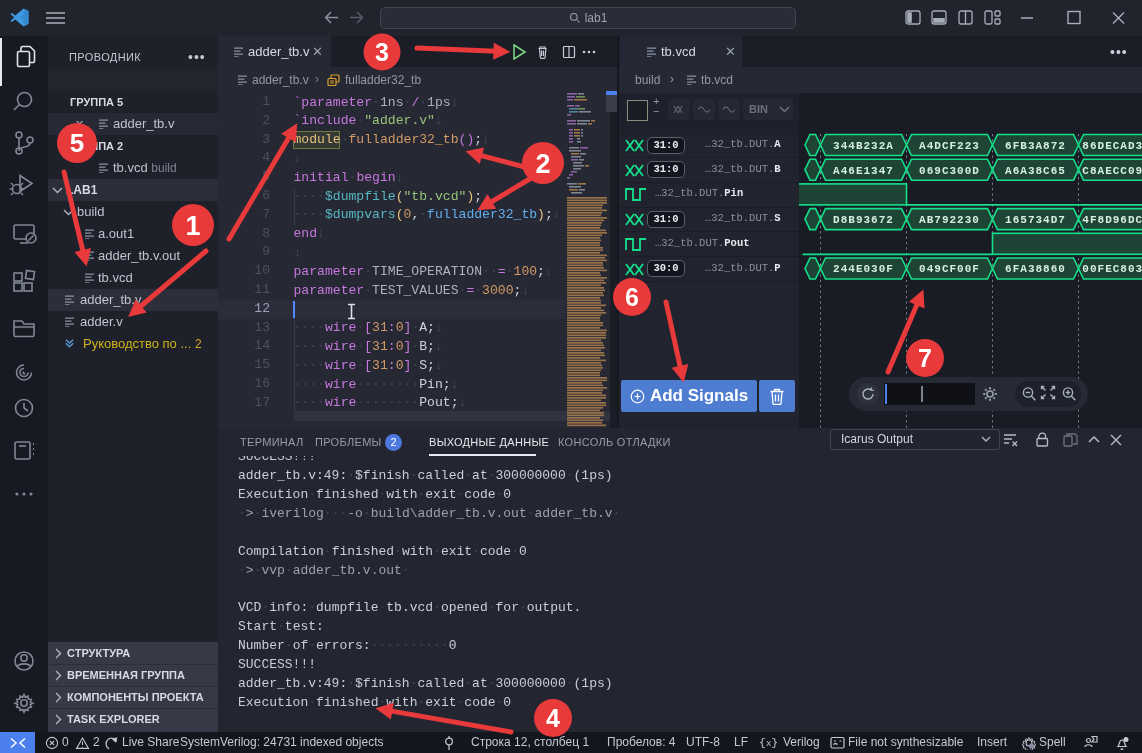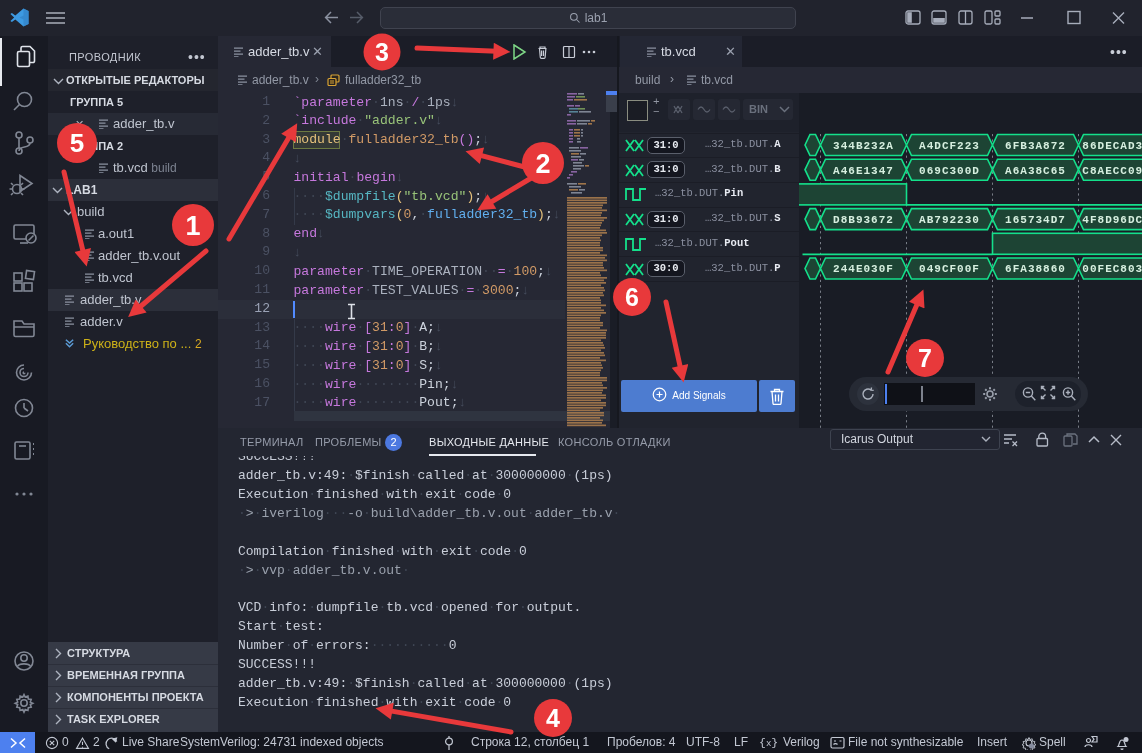--- a/index.html
+++ b/index.html
@@ -178,23 +178,20 @@
         </g>
       <g id="chevr" fill="none" stroke="#aeb4c0" stroke-width="1.4">
           <path d="M3 1 l4.5 4.5 L3 10"></path>
         </g>
     </defs>
   </svg>
   <div class="abs" id="sidebar">
     <div class="srow" style="top:10px;left:21px;font-size:11px;letter-spacing:.4px;color:#c2c6d0">ПРОВОДНИК</div>
     <div class="srow" style="top:10px;left:140px;color:#c2c6d0;font-size:14px;letter-spacing:1px">•••</div>
     <div class="abs" style="top:33px;left:0;width:170px;height:22px;background:#24262f"></div>
-    <div class="srow" style="top:33px"><svg class="ficon" style="left:0;margin-left:5px;margin-right:2px">
-          <use href="#chevd" y="2"></use>
-        </svg><b>ОТКРЫТЫЕ РЕДАКТОРЫ</b></div>
     <div class="srow" style="top:55px;left:22px"><b>ГРУППА 5</b></div>
     <div class="abs" style="top:77px;left:0;width:170px;height:22px;background:#272a35"></div>
     <div class="srow" style="top:77px;left:0">
       <span style="position:absolute;left:27px;top:0;color:#aeb4c0;font-size:11px">✕</span>
       <svg class="ficon" style="position:absolute;left:50px;top:5px">
           <use href="#fic"></use>
         </svg>
       <span style="position:absolute;left:65px">adder_tb.v</span>
       </div>
     <div class="srow" style="top:99px;left:22px"><b>ГРУППА 2</b></div>
@@ -649,21 +646,21 @@
 </div>
       </div>
     <div class="abs" style="left:8px;top:96.6px;width:181px;height:1px;background:#1b1d26"></div>
       <div class="abs" style="left:8px;top:121.3px;width:181px;height:1px;background:#1b1d26"></div>
       <div class="abs" style="left:8px;top:146px;width:181px;height:1px;background:#1b1d26"></div>
       <div class="abs" style="left:8px;top:170.7px;width:181px;height:1px;background:#1b1d26"></div>
       <div class="abs" style="left:8px;top:195.4px;width:181px;height:1px;background:#1b1d26"></div>
       <div class="abs" style="left:8px;top:220.1px;width:181px;height:1px;background:#1b1d26"></div>
       <div class="abs" style="left:8px;top:244.8px;width:181px;height:1px;background:#1b1d26"></div>
 
-    <div class="abs" style="left:11px;top:344px;width:136px;height:32px;background:#4d7cd0;border-radius:2px;color:#fff;font-weight:normal;font-size:10px;text-align:center;line-height:32px">
+    <div class="abs" style="left:11px;top:344px;width:136px;height:32px;background:#4d7cd0;border-radius:2px;color:#fff;font-weight:bold;font-size:17px;text-align:center;line-height:32px">
       <svg style="position:relative;top:3px;margin-right:5px" width="15" height="15" viewBox="0 0 16 16" fill="none" stroke="#fff" stroke-width="1.3">
           <circle cx="8" cy="8" r="6.7"></circle>
           <path d="M8 4.8 V11.2 M4.8 8 H11.2"></path>
         </svg>Add Signals</div>
     <div class="abs" style="left:149px;top:344px;width:36px;height:32px;background:#4d7cd0;border-radius:2px">
       <svg style="position:absolute;left:10px;top:8px" width="16" height="17" fill="none" stroke="#fff" stroke-width="1.3">
           <path d="M1.5 3.5 h13 M5.5 3.5 v-2 h5 v2 M3 3.5 l1 12 a1.2 1.2 0 0 0 1.2 1 h5.6 a1.2 1.2 0 0 0 1.2-1 l1-12 M6.5 6.5 v7 M9.5 6.5 v7"></path>
         </svg>
     </div>
 

